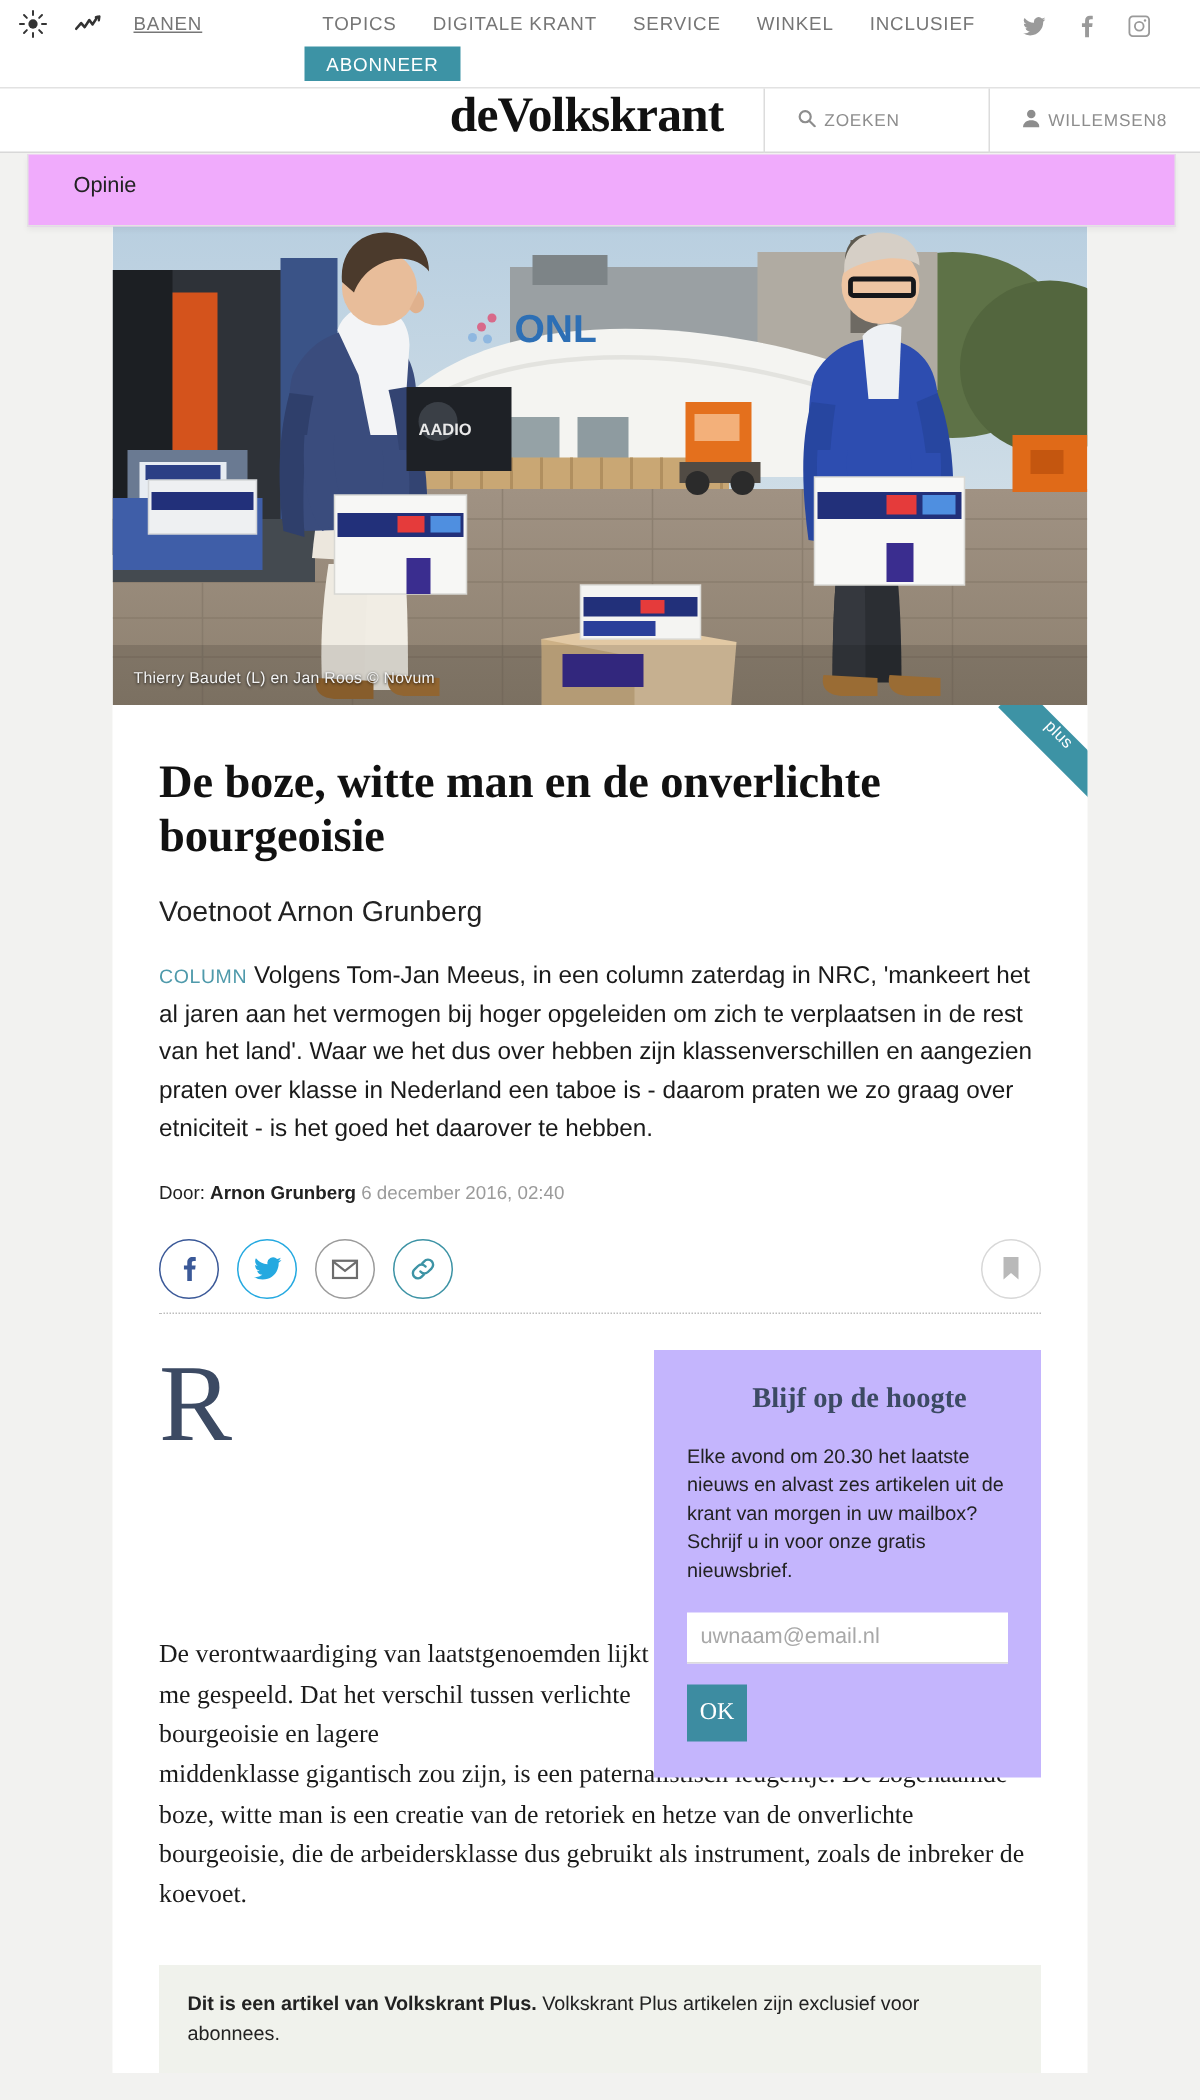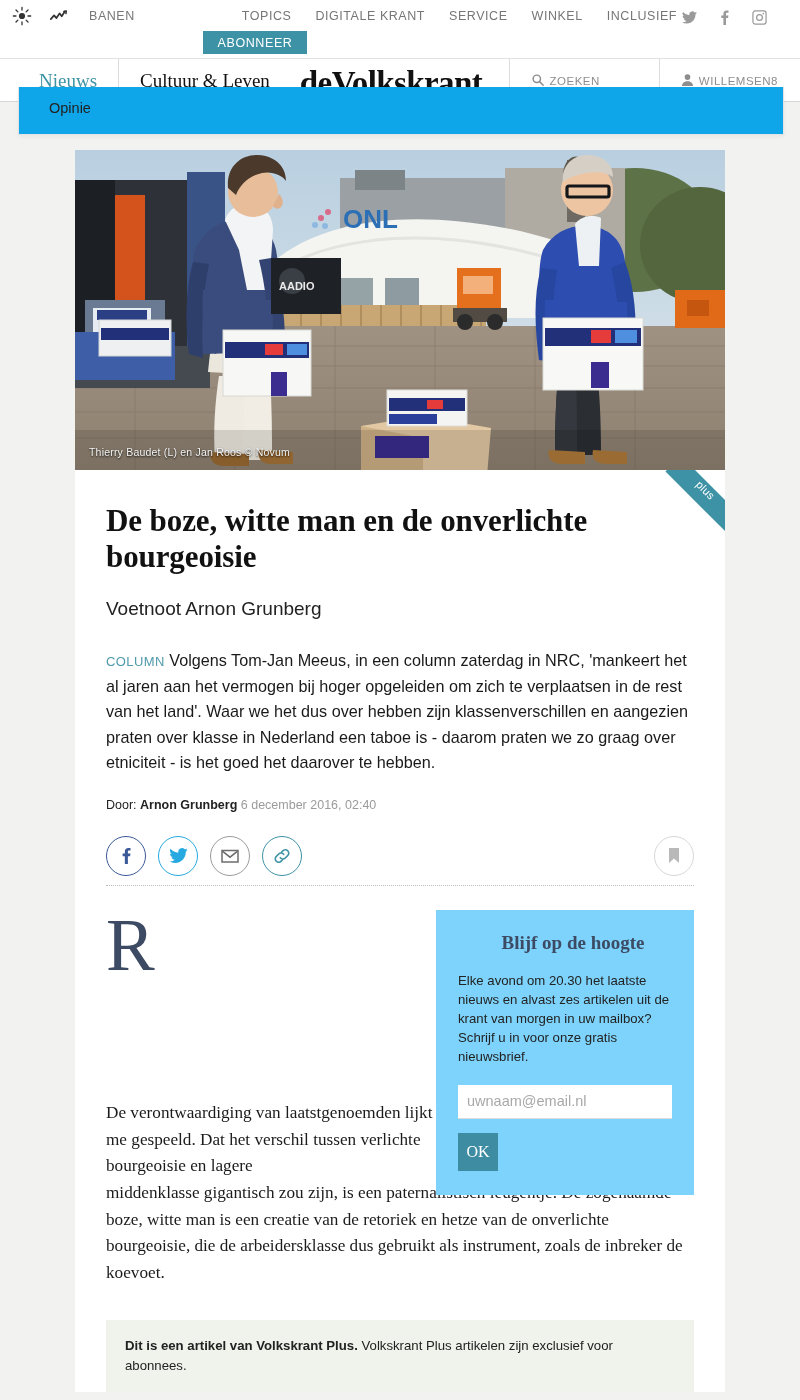--- a/index.html
+++ b/index.html
@@ -22,21 +22,21 @@
   }
   .ic { width: 20px; height: 20px; display:block; }
   .topnav {
     position: absolute; left: 89px; top: 9px;
     display: flex; align-items: center; gap: 0;
   }
   .topnav a {
     font-size: 12.5px; letter-spacing: .55px; color: #767676;
     text-decoration: none; font-weight: 400; white-space: nowrap;
   }
-  .topnav .gap-banen { margin-right: 107px; }
+  .topnav .gap-banen { margin-right: 80px; text-decoration: underline; }
   .topnav .gap-item { margin-right: 24px; }
   .social-top {
     position: absolute; right: 33px; top: 9px;
     display: flex; align-items: center; gap: 23px;
   }
   .social-top span { color: #9a9a9a; display:block; }
   .abonneer {
     position: absolute; left: 203px; top: 31px;
     width: 104px; height: 23px;
     background: #3d93a5; color: #ffffff;
@@ -55,41 +55,41 @@
   .tab {
     height: 43px; display: flex; align-items: center; justify-content: center;
     padding: 0 21px; font-family: "Liberation Serif", serif;
     font-size: 19px; color: #111; cursor: pointer; white-space: nowrap;
     background: #fff;
   }
   .tab.active { color: #3d93a5; }
   .tab + .tab { border-left: 1px solid #dcdcdc; }
   .logo {
     position: absolute; left: 0; top: 0; width: 800px; height: 43px;
-    display: flex; align-items: flex-end; justify-content: center;
+    display: flex; align-items: flex-start; justify-content: center;
     pointer-events: none;
   }
   .logo span {
     font-family: "Liberation Serif", serif; font-weight: bold;
     font-size: 33px; letter-spacing: -.6px; color: #111;
     transform: translateX(-9px);
   }
   .right-tools {
     position: absolute; right: 0; top: 0; height: 43px; display: flex;
   }
   .rtool {
     display: flex; align-items: center; gap: 6px; padding: 0 22px;
     font-size: 11.5px; letter-spacing: .5px; color: #8d8d8d;
     border-left: 1px solid #dcdcdc; cursor: pointer; height: 43px; margin-left: 37px;
   }
 
   
   .dropdown {
-    position: absolute; left: 18px; top: 87px; width: 766px; height: 48px;
-    background: #0ea5e9; border: 1px solid #e3e3e3; border-top: none;
+    position: absolute; left: 18px; top: 103px; width: 766px; height: 48px;
+    background: #f0abfc; border: 1px solid #e3e3e3; border-top: none;
     box-shadow: 0 2px 4px rgba(0,0,0,.05);
     z-index: 5;
   }
   .dropdown a {
     position: absolute; left: 30px; top: 13px;
     font-size: 14.5px; color: #222; text-decoration: none;
   }
 
   
   .page-bg {
@@ -131,21 +131,21 @@
   .art { padding: 0 31px; }
   h1.headline {
     font-family: "Liberation Serif", serif; font-weight: bold;
     font-size: 31px; line-height: 1.16; color: #111;
     margin: 33px 0 0 0; letter-spacing: -.1px;
   }
   .subhead {
     font-size: 19px; color: #222; margin-top: 23px; font-weight: 400;
   }
   .lead {
-    margin-top: 28px; font-size: 16.2px; line-height: 1.58; color: #1a1a1a;
+    margin-top: 18px; font-size: 16.2px; line-height: 1.58; color: #1a1a1a;
   }
   .lead .kicker { color: #4f9aab; font-size: 13px; letter-spacing: .4px; }
   .byline { margin-top: 22px; font-size: 12.5px; color: #222; }
   .byline b { font-weight: bold; }
   .byline .date { color: #9b9b9b; font-weight: 400; }
 
   .share-row {
     margin-top: 20px; height: 48px; display: flex; align-items: center;
     position: relative;
   }
@@ -164,21 +164,21 @@
     position: absolute; right: 0;
   }
   .dotted {
     border-top: 1px dotted #bdbdbd; margin-top: 5px;
   }
 
   
   .body-wrap { position: relative; margin-top: 24px; padding-bottom: 6px; }
   .newsletter {
     position: absolute; right: 0; top: 0; width: 258px;
-    background: #7dd3fc; padding: 22px 6px 24px 22px;
+    background: #c4b5fd; padding: 22px 6px 24px 22px;
   }
   .newsletter h3 {
     font-family: "Liberation Serif", serif; font-size: 19px;
     color: #3c4a63; text-align: center; font-weight: bold; margin-bottom: 17px;
   }
   .newsletter p { font-size: 13.2px; line-height: 1.45; color: #222; }
   .newsletter input {
     margin-top: 18px; width: 214px; height: 34px; border: none;
     border-bottom: 1px solid #dcdcdc; background: #fff; padding: 0 9px;
     font-size: 14.5px; color: #222; font-family: "Liberation Sans", sans-serif;
@@ -262,24 +262,20 @@
   </div>
 
   <button class="abonneer">ABONNEER</button>
 </div>
 
 <div class="masthead">
   <div class="logo">
     <span>deVolkskrant</span>
   </div>
 
-  <div class="tabrow">
-    <div class="tab active">Nieuws</div>
-    <div class="tab">Cultuur &amp; Leven</div>
-  </div>
 
   <div class="right-tools">
     <div class="rtool">
       <span>
         <svg width="12" height="12" viewBox="0 0 14 14" fill="none" stroke="#8d8d8d" stroke-width="1.7">
           <circle cx="5.6" cy="5.6" r="4.3"></circle>
             <path d="M8.9 8.9L13 13" stroke-linecap="round"></path>
         </svg>
       </span>
       <span>ZOEKEN</span>

